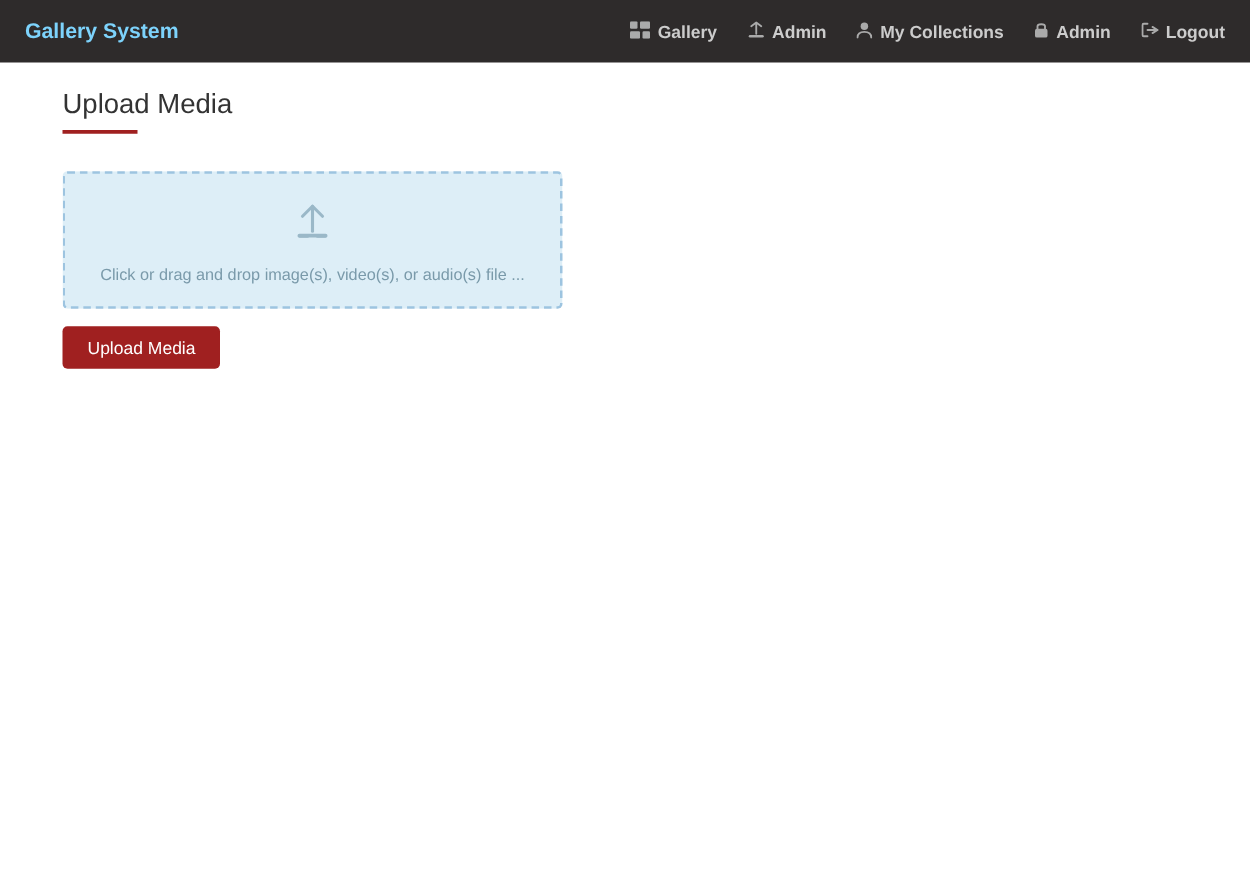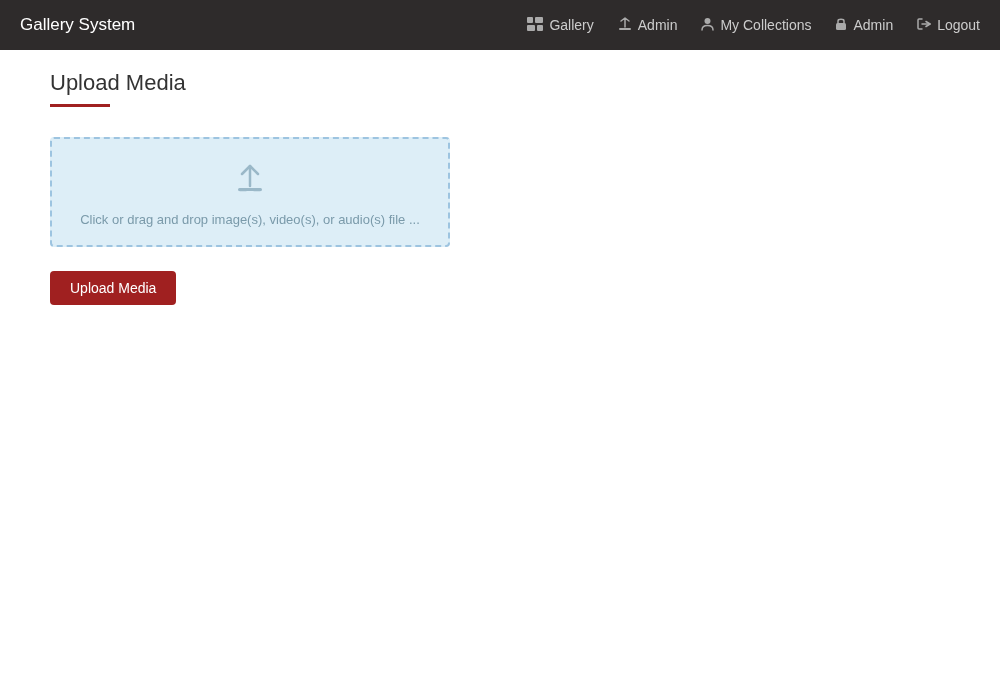--- a/index.html
+++ b/index.html
@@ -21,40 +21,41 @@
     .navbar {
       background-color: #2e2b2b;
       height: 50px;
       display: flex;
       align-items: center;
       padding: 0 20px;
       justify-content: space-between;
     }
 
     .navbar-brand {
-      color: #ffffff;
-      font-weight: normal;
+      color: #7dd3fc;
+      font-weight: bold;
       font-size: 17px;
       text-align: right;
     }
 
     .navbar-links {
       display: flex;
       align-items: center;
       gap: 24px;
     }
 
     .navbar-link {
       color: #cccccc;
       font-size: 14px;
       text-decoration: none;
       display: flex;
       align-items: center;
       gap: 6px;
       cursor: pointer;
+      font-weight: bold;
     }
 
     .nav-icon {
       font-size: 14px;
     }
 
     
     .main-content {
       padding: 20px 50px;
     }
@@ -78,21 +79,21 @@
       width: 400px;
       height: 110px;
       background-color: #ddeef7;
       border: 2px dashed #9dc4e0;
       border-radius: 4px;
       display: flex;
       flex-direction: column;
       align-items: center;
       justify-content: center;
       cursor: pointer;
-      margin-bottom: 24px;
+      margin-bottom: 14px;
     }
 
     .upload-icon-container {
       margin-bottom: 10px;
     }
 
     .upload-icon-svg {
       width: 40px;
       height: 40px;
       color: #9ab;

